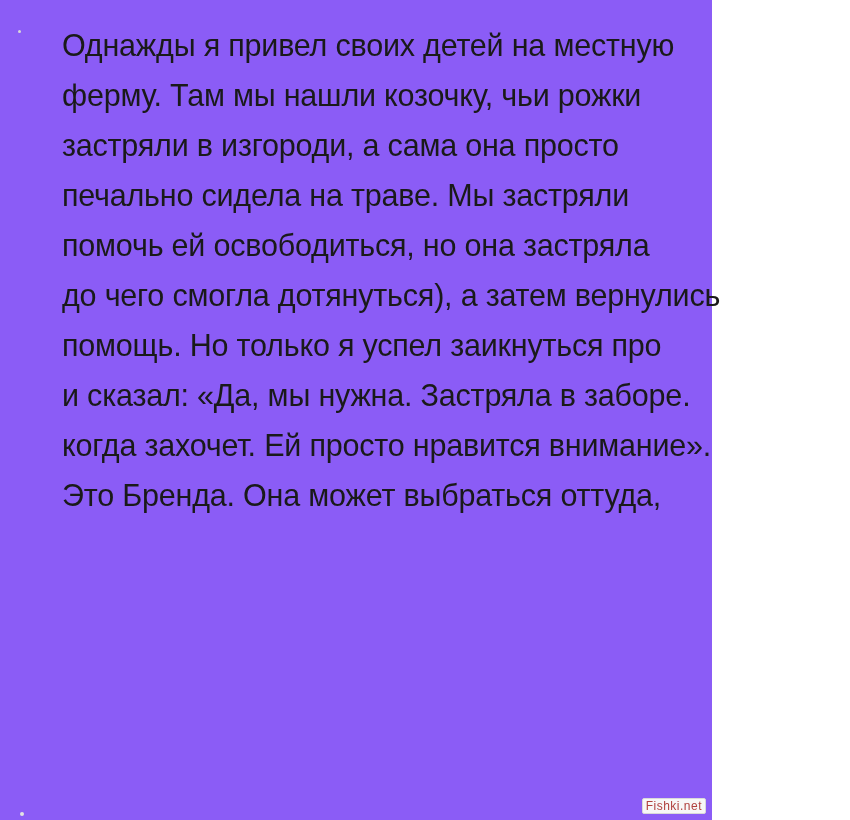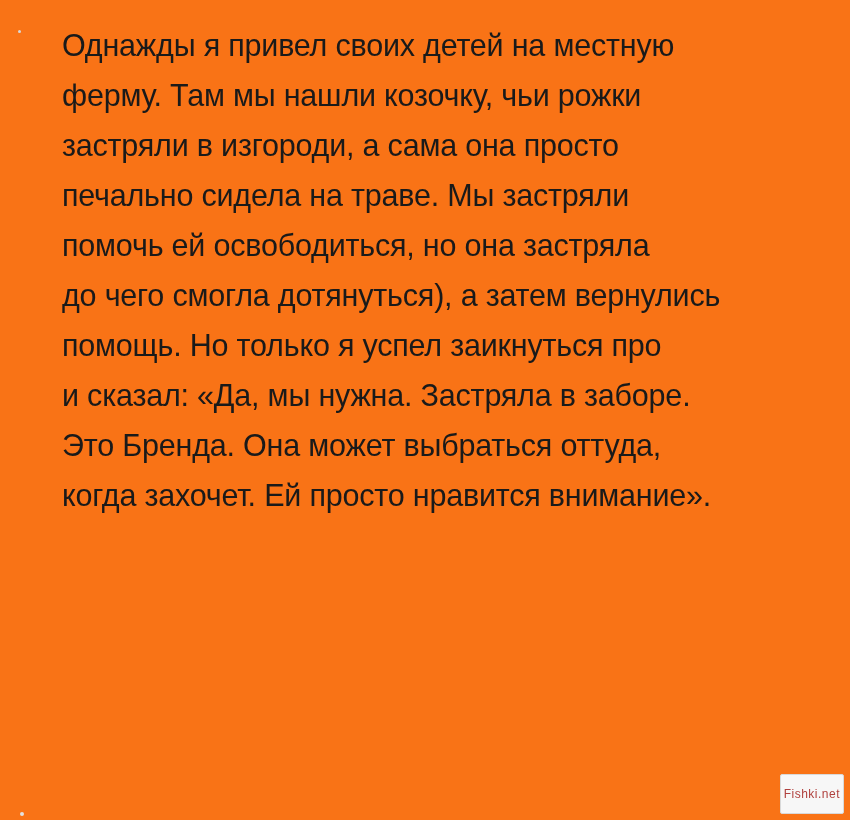--- a/index.html
+++ b/index.html
@@ -9,24 +9,24 @@
   body {
     width: 850px;
     height: 820px;
     background: #ffffff;
     font-family: "Liberation Sans", sans-serif;
     overflow: hidden;
     position: relative;
   }
   .page {
     position: relative;
-    width: 850px;
+    width: 712px;
     height: 820px;
     box-sizing: border-box;
-    background: #f97316;
+    background: #8b5cf6;
   }
   .text-block {
     position: absolute;
     left: 62px;
     top: 20px;
     width: 730px;
   }
   .line {
     font-size: 30.5px;
     line-height: 50px;
@@ -37,21 +37,21 @@
   }
   .watermark {
     position: absolute;
     right: 6px;
     bottom: 6px;
     font-size: 12px;
     color: #b0413e;
     font-family: "Liberation Sans", sans-serif;
     letter-spacing: 0.5px;
     border: 1px solid #d9d9d9;
-    padding: 13px 3px;
+    padding: 1px 3px;
     background: #f7f7f7;
     border-radius: 2px;
     line-height: 12px;
   }
   .edge-mark {
     position: absolute;
     left: 18px;
     top: 30px;
     width: 3px;
     height: 3px;
@@ -77,21 +77,21 @@
 
   <div class="text-block">
     <div class="line">Однажды я привел своих детей на местную</div>
     <div class="line">ферму. Там мы нашли козочку, чьи рожки</div>
     <div class="line">застряли в изгороди, а сама она просто</div>
     <div class="line">печально сидела на траве. Мы застряли</div>
     <div class="line">помочь ей освободиться, но она застряла</div>
     <div class="line">до чего смогла дотянуться), а затем вернулись</div>
     <div class="line">помощь. Но только я успел заикнуться про</div>
     <div class="line">и сказал: «Да, мы нужна. Застряла в заборе.</div>
+    <div class="line">когда захочет. Ей просто нравится внимание».</div>
     <div class="line">Это Бренда. Она может выбраться оттуда,</div>
-    <div class="line">когда захочет. Ей просто нравится внимание».</div>
   </div>
 
   <div class="edge-mark-2"></div>
 
   <div class="watermark">Fishki.net</div>
 
 </div>
 
 </body></html>

